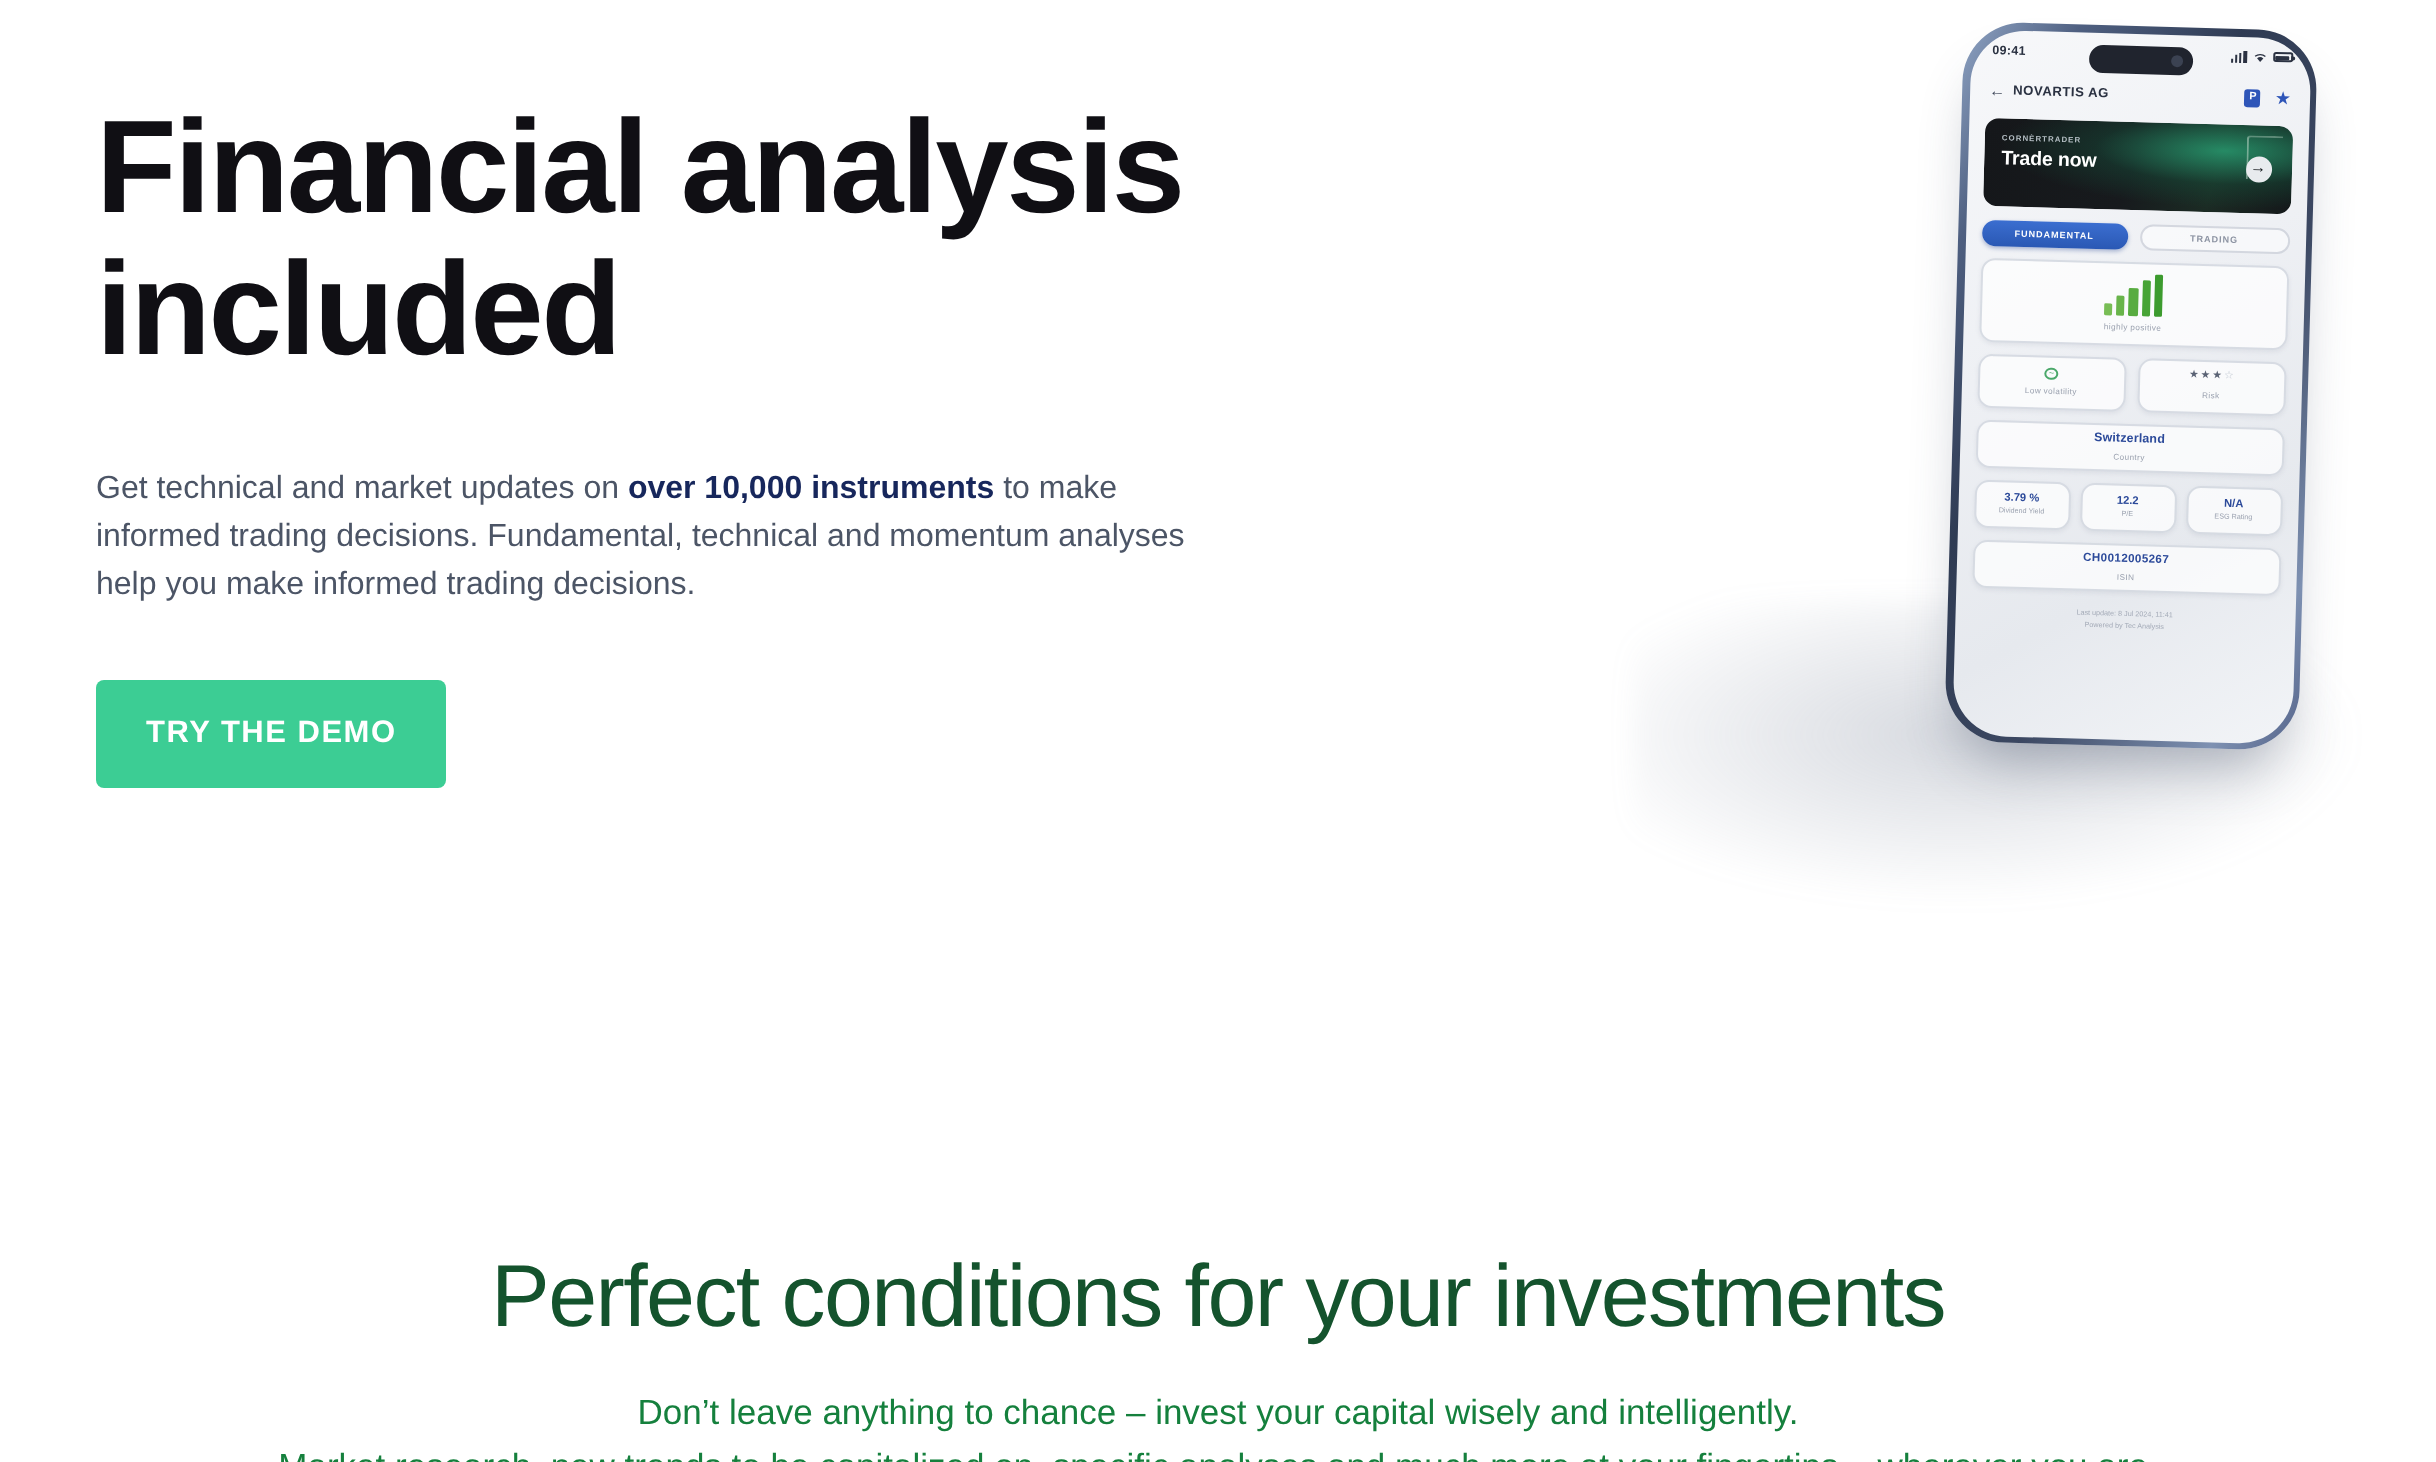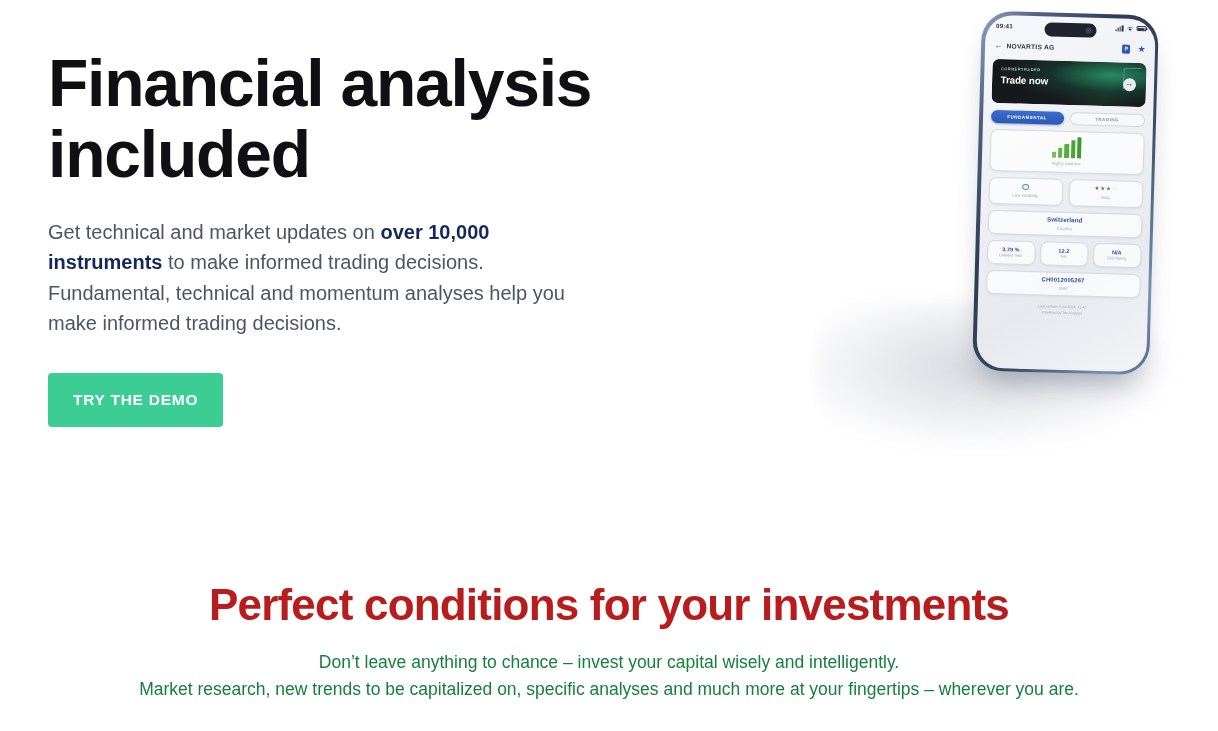--- a/index.html
+++ b/index.html
@@ -37,22 +37,22 @@
   .hero-title {
     font-size: 66px;
     line-height: 1.08;
     font-weight: 700;
     color: #100f14;
     letter-spacing: -1.2px;
     white-space: pre-line;
   }
 
   .hero-sub {
-    margin-top: 26px;
-    font-size: 20px;
+    margin-top: 42px;
+    font-size: 16px;
     line-height: 1.53;
     color: #4c5566;
     max-width: 560px;
   }
   .hero-sub b, .hero-sub strong {
     color: #17275c;
     font-weight: 700;
   }
 
   .hero-buttons {
@@ -391,24 +391,25 @@
   
   .section {
     position: absolute;
     left: 0;
     top: 580px;
     width: 1218px;
     text-align: center;
   }
   .section-title {
     font-size: 44px;
-    font-weight: 700;
-    color: #b91c1c;
+    font-weight: 400;
+    color: #14532d;
     letter-spacing: -0.8px;
     line-height: 1.15;
+    margin-top: 44px;
   }
   .section-sub {
     margin-top: 18px;
     font-size: 17.5px;
     line-height: 1.55;
     color: #15803d;
     white-space: pre-line;
   }
 </style>
 </head>

